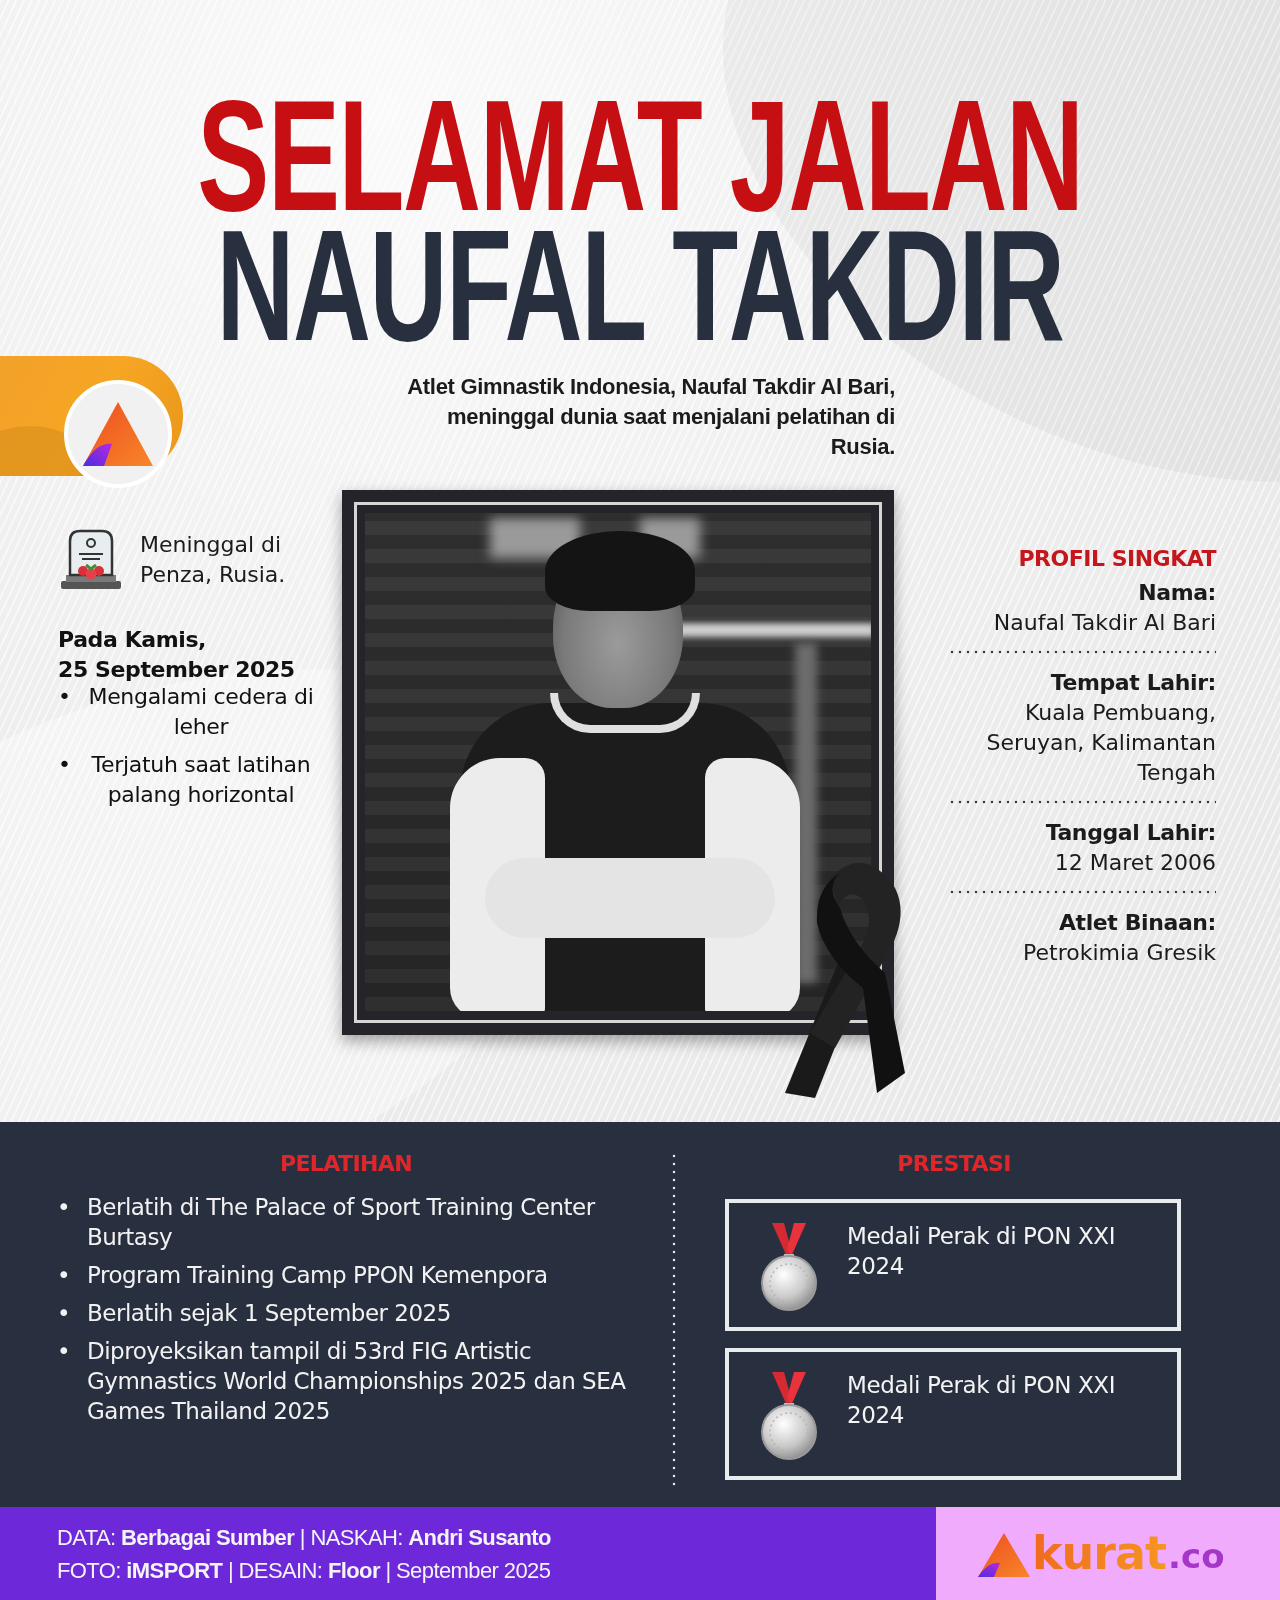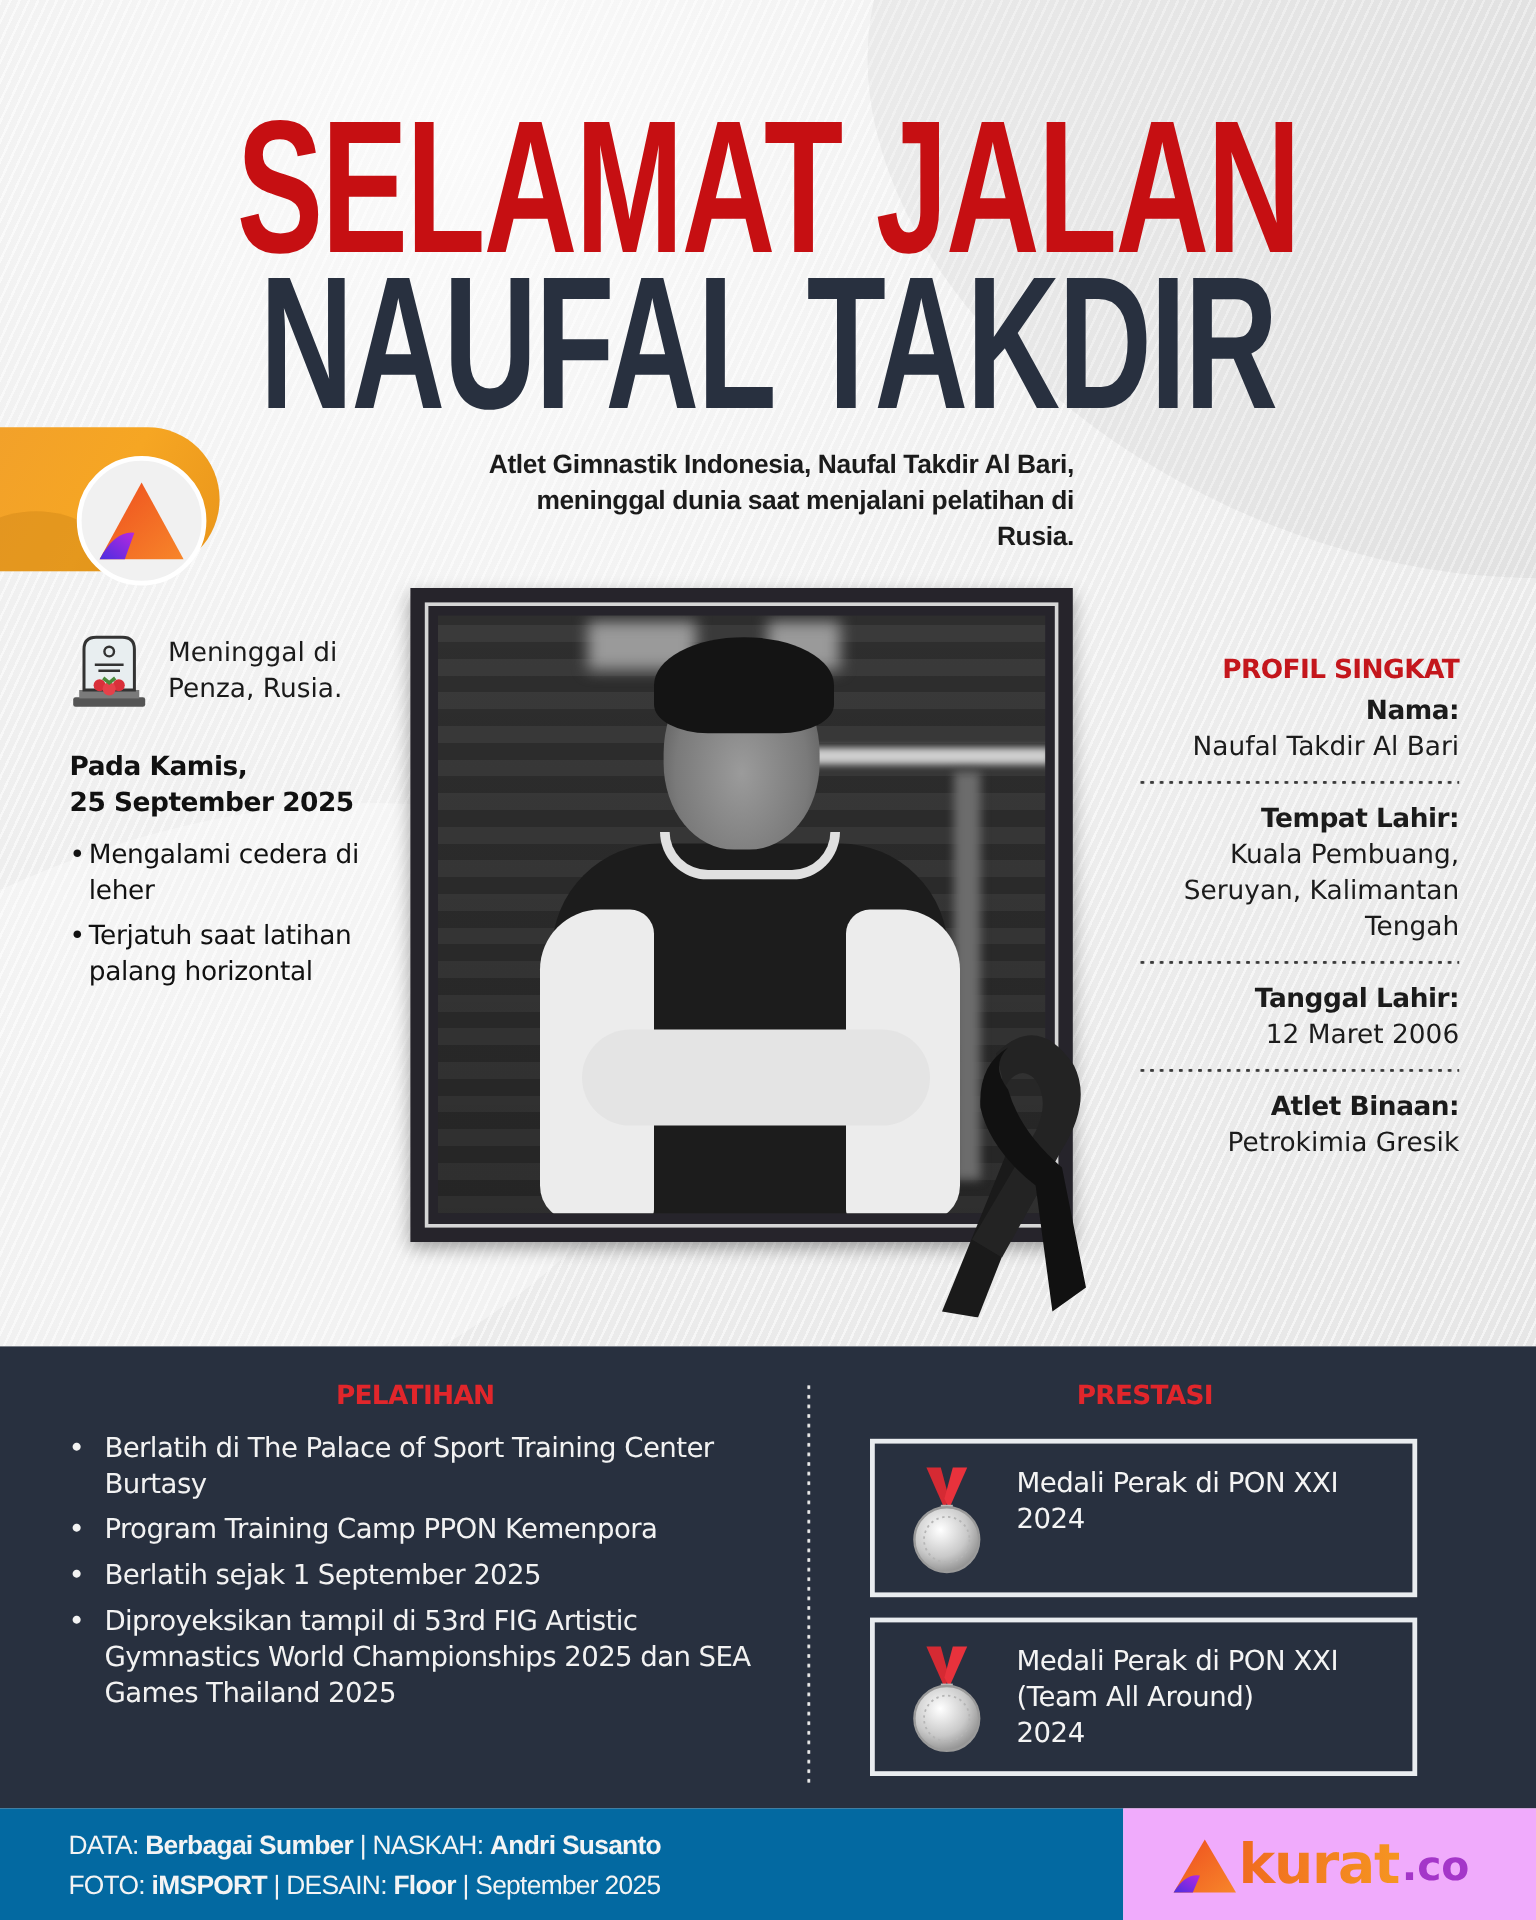--- a/index.html
+++ b/index.html
@@ -68,21 +68,21 @@
   .grave-icon { position: absolute; left: 58px; top: 527px; }
   .died-text {
     position: absolute; left: 140px; top: 530px;
     font-size: 22px; line-height: 30px; color: #1b1b1b; font-weight: 400;
   }
   .date-text {
     position: absolute; left: 58px; top: 625px;
     font-size: 22px; line-height: 30px; font-weight: bold; color: #111; letter-spacing: -0.4px;
   }
   .events {
-    position: absolute; left: 58px; top: 698px; width: 270px; list-style: none;
+    position: absolute; left: 58px; top: 682px; width: 270px; list-style: none; text-align: center;
   }
   .events li {
     position: relative; padding-left: 16px;
     font-size: 22px; line-height: 30px; color: #111; font-weight: 500;
     margin-bottom: 8px; letter-spacing: -0.3px;
   }
   .events li::before {
     content: "•"; position: absolute; left: 0; top: 0;
   }
 
@@ -178,21 +178,21 @@
   .medal-box-2 { top: 226px; }
   .medal-icon { position: absolute; left: 30px; top: 18px; }
   .medal-text {
     position: absolute; left: 118px; top: 18px; width: 320px;
     color: #f4f4f4; font-size: 23px; line-height: 30px; letter-spacing: -0.4px;
   }
 
   
   .footer {
     position: absolute; left: 0; top: 1507px; width: 936px; height: 93px;
-    background: #0369a1;
+    background: #6d28d9;
   }
   .credits {
     position: absolute; left: 57px; top: 14px;
     color: #f4f4f4; font-size: 22px; line-height: 33px; letter-spacing: -0.6px;
     font-family: "Liberation Sans", sans-serif;
   }
   .credits b { font-weight: bold; }
   .brand {
     position: absolute; left: 936px; top: 1507px; width: 344px; height: 93px;
     background: #f0abfc;
@@ -362,21 +362,20 @@
         </defs>
         <path d="M13,2 L25,2 L32,28 L28,36 Z" fill="#d52a33"></path>
         <path d="M47,2 L35,2 L28,28 L32,36 Z" fill="#e8323c"></path>
         <rect x="25" y="33" width="10" height="6" fill="#bbb"></rect>
         <circle cx="30" cy="62" r="27" fill="url(#mg2)" stroke="#9a9a9a" stroke-width="2"></circle>
         <circle cx="30" cy="62" r="19" fill="none" stroke="#b5b5b5" stroke-width="1.5" stroke-dasharray="2 3"></circle>
       </svg>
     </div>
     <div class="medal-text">
       <div>Medali Perak di PON XXI</div>
-      <div>(Team All Around)</div>
       <div>2024</div>
     </div>
   </div>
 </div>
 
 <div class="footer">
   <div class="credits">
     <div>
       <span>DATA:</span>
       <b>Berbagai Sumber</b>

